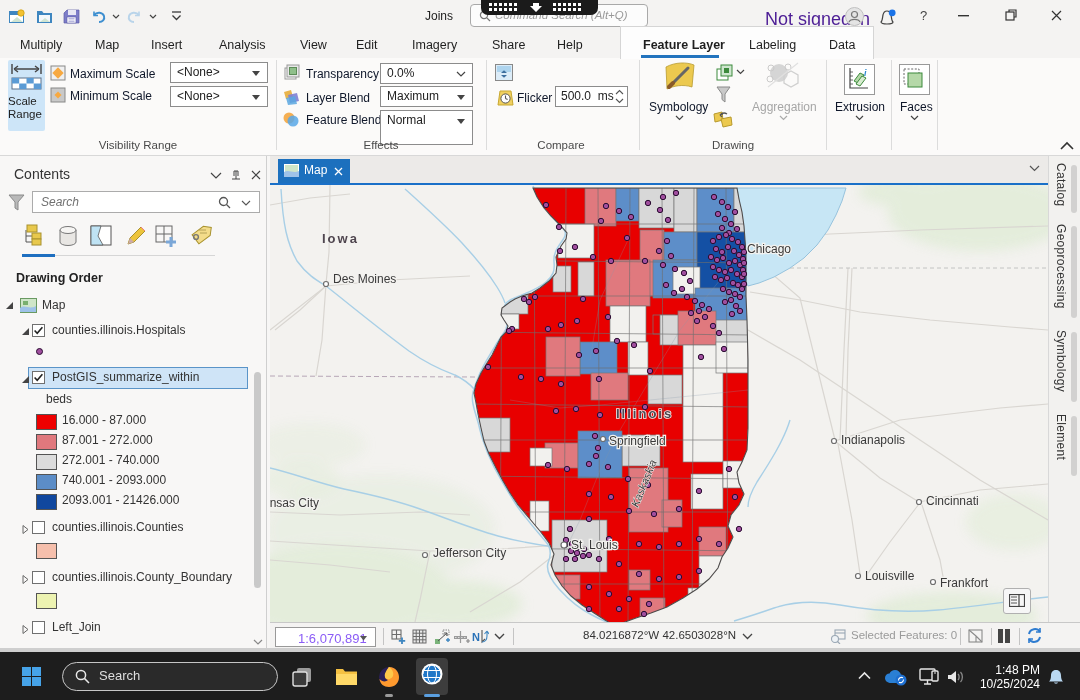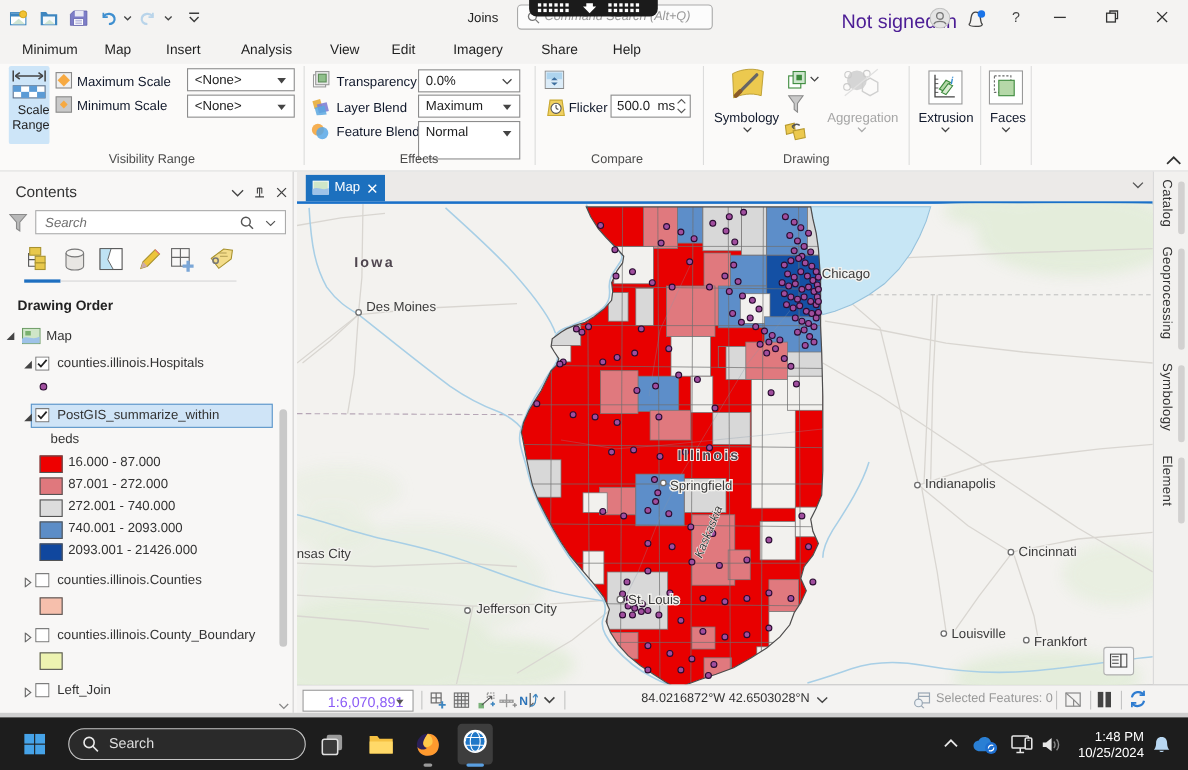--- a/index.html
+++ b/index.html
@@ -128,44 +128,50 @@
       </svg>
   <svg style="position:absolute;left:1005px;top:9px" width="12" height="12" fill="none" stroke="#333" stroke-width="1.2">
     <rect x="1" y="3" width="8" height="8"></rect>
         <path d="M4,3 L4,1 L11,1 L11,8 L9,8"></path>
   </svg>
   <svg style="position:absolute;left:1051px;top:10px" width="11" height="11" stroke="#333" stroke-width="1.2">
         <path d="M1,1 L10,10 M10,1 L1,10"></path>
       </svg>
 </div>
 <div id="menurow">
-  <span style="left:20px">Minimum</span>
+  <span style="left:20px">Multiply</span>
       <span style="left:95px">Map</span>
       <span style="left:151px">Insert</span>
   <span style="left:219px">Analysis</span>
       <span style="left:300px">View</span>
       <span style="left:356px">Edit</span>
   <span style="left:412px">Imagery</span>
       <span style="left:492px">Share</span>
       <span style="left:557px">Help</span>
+  <div id="ctxgroup">
+    <span style="position:absolute;left:22px;top:11px;font-weight:bold;color:#1f1f1f">Feature Layer</span>
+    <span style="position:absolute;left:128px;top:11px">Labeling</span>
+    <span style="position:absolute;left:208px;top:11px">Data</span>
+    <div style="position:absolute;left:20px;top:28px;width:78px;height:3px;background:#2374be"></div>
+  </div>
 </div>
 
 <div id="ribbon">
 
   <div style="position:absolute;left:8px;top:60px;width:37px;height:71px;background:#cde5f8;border-radius:2px"></div>
   <svg style="position:absolute;left:11px;top:63px" width="31" height="28">
     <path d="M1,1 L1,11 M30,1 L30,11 M3,6 L28,6" stroke="#444" stroke-width="1.4" fill="none"></path>
     <path d="M3,6 L7,3 M3,6 L7,9 M28,6 L24,3 M28,6 L24,9" stroke="#444" stroke-width="1.4" fill="none"></path>
     <rect x="1" y="15" width="29" height="11" fill="#fff" stroke="#5b708a"></rect>
     <rect x="1" y="15" width="7.2" height="5.5" fill="#5b9bd5"></rect>
         <rect x="15.5" y="15" width="7.2" height="5.5" fill="#5b9bd5"></rect>
     <rect x="8.2" y="20.5" width="7.3" height="5.5" fill="#5b9bd5"></rect>
         <rect x="22.7" y="20.5" width="7.3" height="5.5" fill="#5b9bd5"></rect>
   </svg>
-  <div style="position:absolute;left:8px;top:95px;width:37px;text-align:right;font-size:11.5px;color:#222;line-height:13px">Scale<br>Range</div>
+  <div style="position:absolute;left:8px;top:95px;width:37px;text-align:left;font-size:11.5px;color:#222;line-height:13px">Scale<br>Range</div>
 
   <svg style="position:absolute;left:50px;top:65px" width="16" height="16">
         <rect x="1" y="1" width="14" height="14" fill="#f0f0f0" stroke="#888"></rect>
         <rect x="4" y="4" width="8" height="8" fill="#f7a941" transform="rotate(45 8 8)"></rect>
       </svg>
   <div class="rlab" style="left:70px;top:67px">Maximum Scale</div>
   <div style="position:absolute;left:170px;top:62px;width:98px;height:21px;background:#fff;border:1px solid #8c8c8c;box-sizing:border-box">
         <span style="position:absolute;left:6px;top:2px;font-size:12px;color:#222">&lt;None&gt;</span>
         <svg style="position:absolute;right:6px;top:8px" width="9" height="6">
           <path d="M0,0 L8,0 L4,5 Z" fill="#444"></path>

